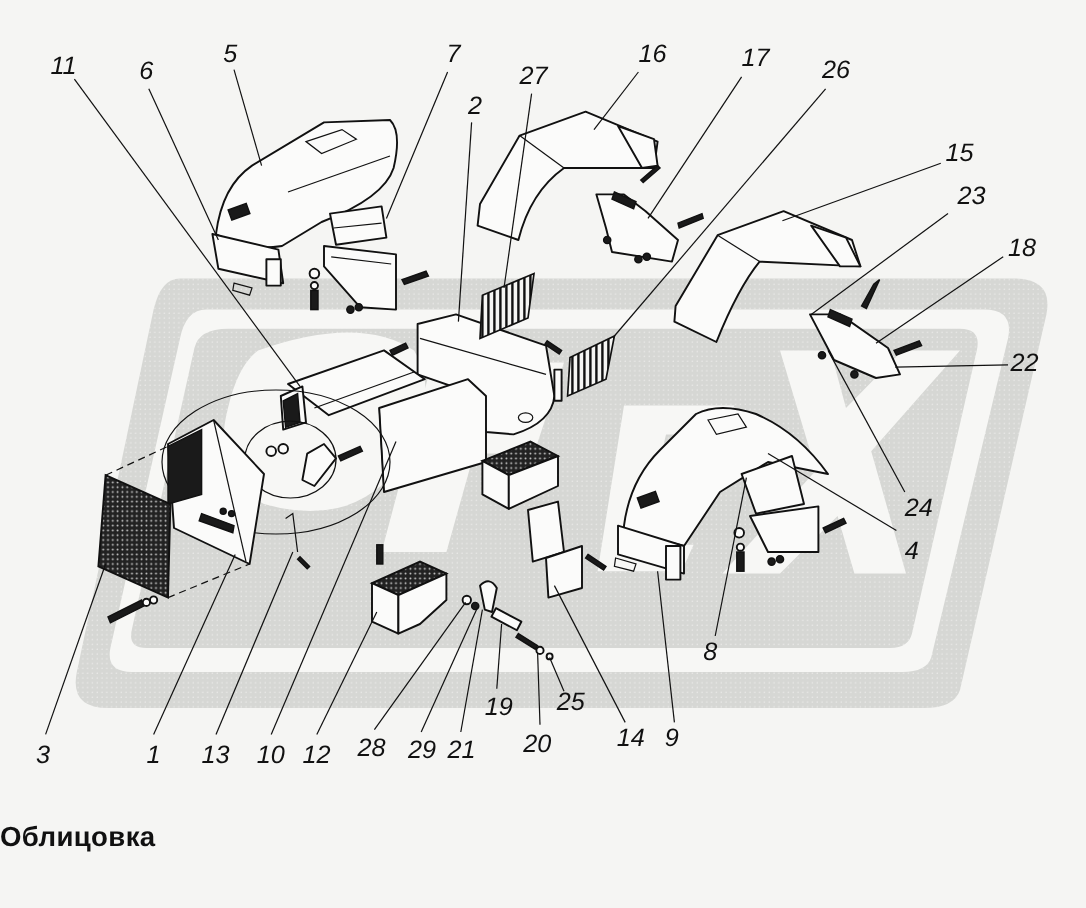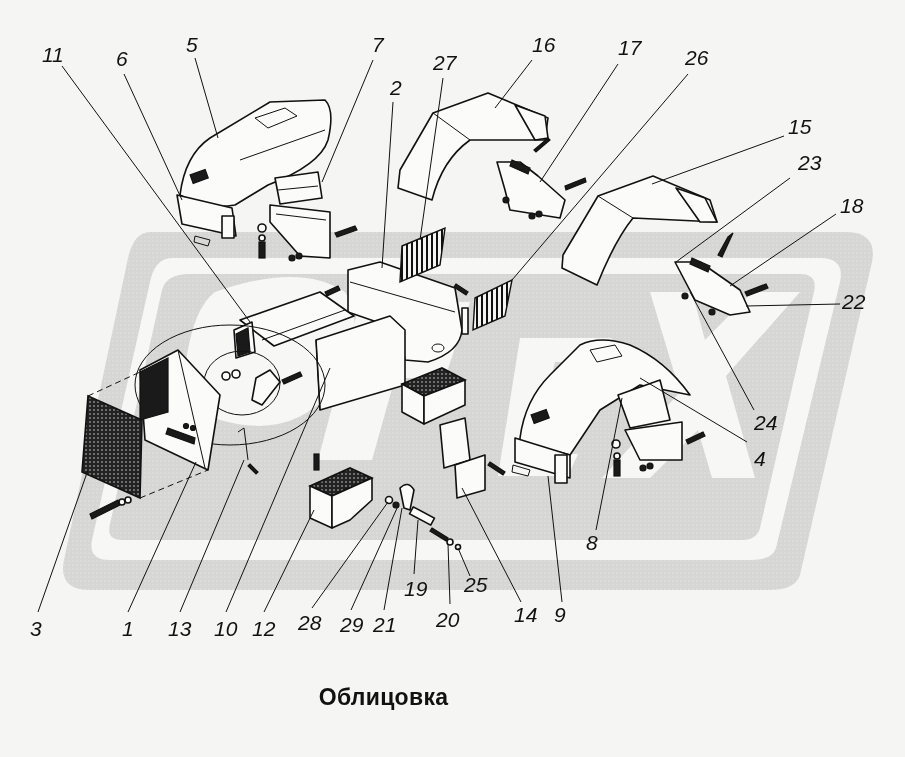--- a/index.html
+++ b/index.html
@@ -10,21 +10,21 @@
                    font-size: 21px; fill: #111; }
   .leader { stroke: #111; stroke-width: 1; fill: none; }
   .part { stroke: #111; stroke-width: 1.6; fill: #fbfbfa; stroke-linejoin: round; }
   .part-thin { stroke: #111; stroke-width: 1; fill: none; }
   .part-dark { stroke: #111; stroke-width: 1.2; fill: #1a1a1a; }
   .mesh { fill: url(#meshPattern); stroke: #111; stroke-width: 1.6; }
   .slats { fill: url(#slatPattern); stroke: #111; stroke-width: 1.4; }
   .dash { stroke: #111; stroke-width: 1; stroke-dasharray: 6 4; fill: none; }
   .wm { fill: url(#dotPattern); }
   .wm-light { fill: #f7f7f5; }
-  #caption { position: absolute; left: 0; width: 767px; top: 684px; text-align: center;
+  #caption { position: absolute; left: 0; width: 767px; top: 684px; text-align: left;
              font-family: "Liberation Sans", sans-serif; font-weight: bold; font-size: 23px;
              color: #111; letter-spacing: 0.3px; }
 </style>
 </head>
 <body>
 
 <svg id="canvas" width="905" height="757" viewBox="0 0 905 757">
   <defs>
     <pattern id="dotPattern" width="4" height="4" patternUnits="userSpaceOnUse">
       <rect width="4" height="4" fill="#d6d7d4"></rect>

